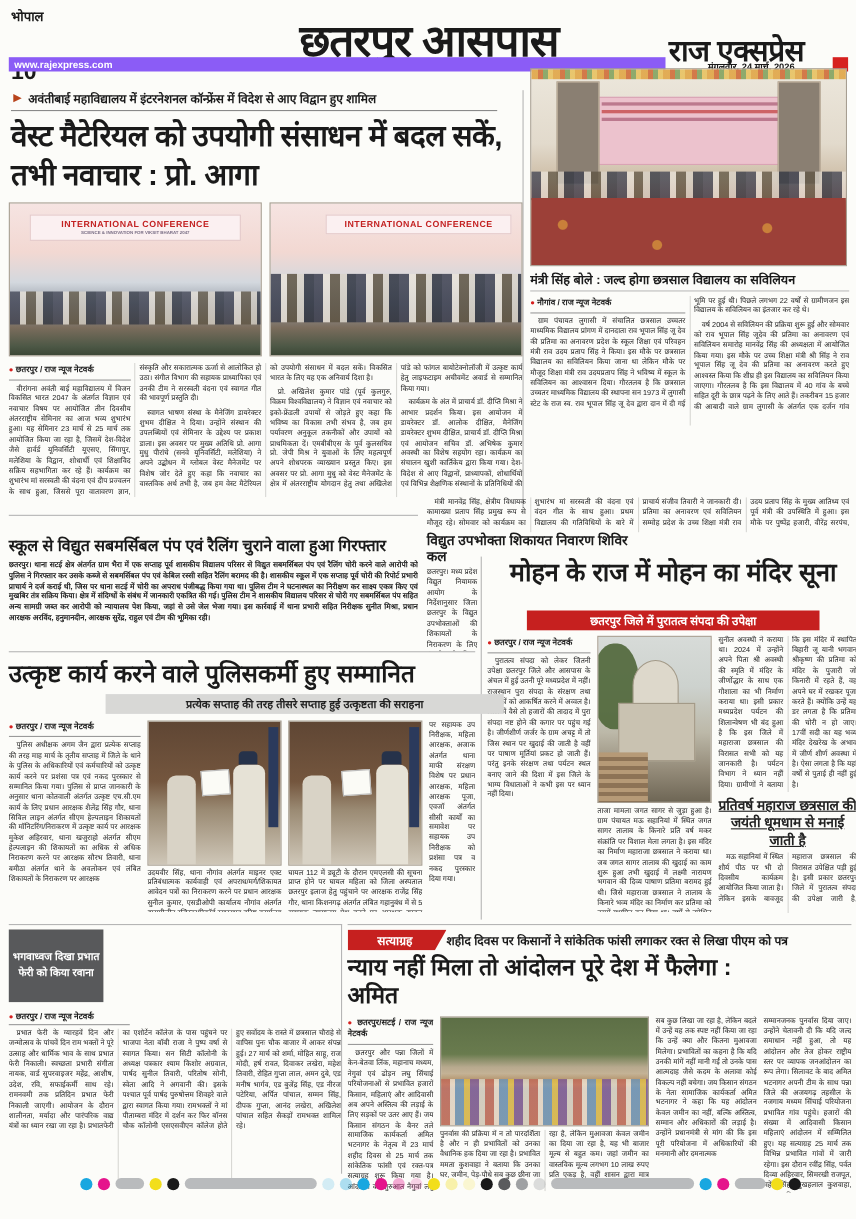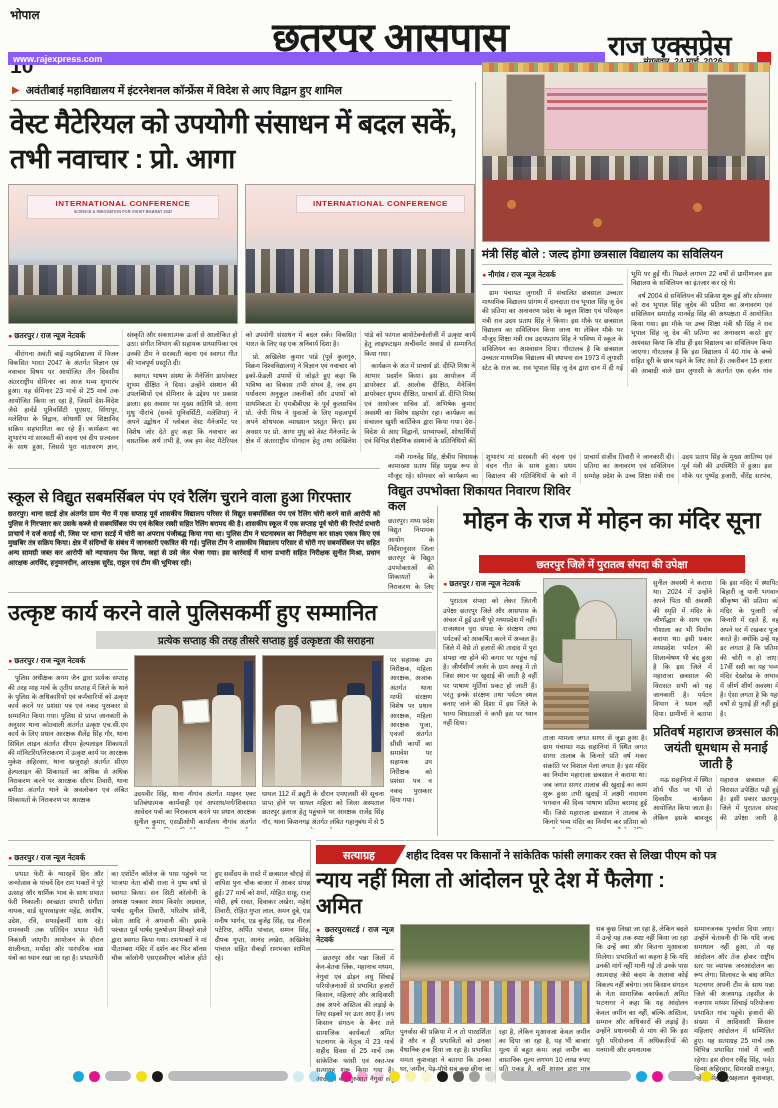--- a/index.html
+++ b/index.html
@@ -24,21 +24,21 @@
   .kicker .arrow{color:#b8441c;font-size:10px;}
   .headline-xl{font-size:27px;font-weight:800;line-height:1.28;letter-spacing:-0.5px;}
   .headline-lg{font-size:19px;font-weight:800;line-height:1.3;}
   .headline-md{font-size:21px;font-weight:800;line-height:1.25;}
   .headline-sm{font-size:14.5px;font-weight:800;line-height:1.2;}
   .headline-xs{font-size:12.5px;font-weight:800;line-height:1.2;}
   .subhead{font-size:11.5px;font-weight:bold;}
   .redband{background:#c6201f;color:#fff;font-size:10.5px;font-weight:bold;
            text-align:center;padding:2px 0;}
   .grayband{background:#d8d8d6;color:#222;font-size:10px;font-weight:bold;
-            text-align:center;padding:2px 5px;}
+            text-align:center;padding:2px 16px;}
   .byline{font-size:7.5px;font-weight:bold;border-bottom:1px solid #9a9a9a;
           padding:1px 0 3px 0;margin-bottom:3px;}
   .byline .dot{color:#d6201f;font-size:7px;}
   .body-text{font-size:6.6px;line-height:1.42;text-align:justify;color:#222;}
   .body-text p{margin:0 0 3px 0;text-indent:7px;}
   .cols-4{column-count:4;column-gap:8px;column-rule:1px solid #d8d8d4;}
   .cols-3{column-count:3;column-gap:8px;column-rule:1px solid #d8d8d4;}
   .cols-2{column-count:2;column-gap:8px;column-rule:1px solid #d8d8d4;}
   .clip{overflow:hidden;}
   .bold-body{font-weight:600;font-size:6.8px;}
@@ -75,21 +75,21 @@
   .flag{position:absolute;right:2%;top:4%;width:7%;height:70%;background:#2b3a5c;}
   .satya-photo{background:
       linear-gradient(180deg,#5d6f46 0%,#697b4e 34%,#b7a98e 46%,#c4b295 52%,#b5966f 58%,#d8c8a8 62%,#a8b2bc 66%,#c8b8a0 100%);}
   .crowd{position:absolute;left:0;right:0;bottom:0;height:42%;
       background:repeating-linear-gradient(90deg,#c06a58 0 8px,#e9dac8 8px 13px,#6f94b4 13px 21px,#ddba48 21px 26px,#7e5a92 26px 34px,#d8d0c0 34px 40px);
       opacity:.85;}
   .grayblock{background:#58595b;color:#fff;font-weight:bold;text-align:center;}
   .redlabel{background:#c6201f;color:#fff;font-weight:800;text-align:center;
             clip-path:polygon(0 0,100% 0,88% 100%,0 100%);}
   .inner-head{font-size:12.5px;font-weight:800;text-align:center;line-height:1.3;
-              column-span:all;margin:4px 0 3px 0;}
+              column-span:all;margin:4px 0 3px 0;text-decoration:underline;}
   
   .marks{position:absolute;left:8px;right:8px;top:1068px;height:16px;display:flex;align-items:center;gap:5px;}
   .dot{width:11px;height:11px;border-radius:50%;flex:none;}
   .pill{height:10px;border-radius:6px;background:#b9bbbd;flex:none;}
   .c-cyan{background:#19a7e0;} .c-mag{background:#e5148c;} .c-yel{background:#f2de1b;}
   .c-blk{background:#1a1a1a;} .c-gray{background:#9fa1a3;} .c-dgray{background:#5a5b5d;}
   .faded{opacity:.35;} .faded2{opacity:.18;}
 </style>
 </head>
 <body>
@@ -249,20 +249,21 @@
       </div>
     </div>
     <div class="body-text clip" style="width:42px;height:172px;">
       <p style="text-indent:0;">पर सहायक उप निरीक्षक, महिला आरक्षक, अजाक अंतर्गत थाना माफी संरक्षण विशेष पर प्रधान आरक्षक, महिला आरक्षक पूजा, एवजॉ अंतर्गत सीसी कार्यों का समावेश पर सहायक उप निरीक्षक को प्रशंसा पत्र व नकद पुरस्कार दिया गया।</p>
     </div>
   </div>
 </div>
 
 <div class="abs hairline-t hairline-r" style="left:8px;top:840px;width:302px;height:222px;padding-top:4px;">
   <div style="display:flex;gap:6px;">
+    <div class="grayblock" style="width:82px;height:62px;font-size:9.5px;display:flex;align-items:center;justify-content:center;padding:2px;line-height:1.5;">भगवाध्वज दिखा प्रभात फेरी को किया रवाना</div>
   </div>
   <div class="byline" style="width:110px;margin-top:6px;">
     <span class="dot">●</span>
     <span>छतरपुर / राज न्यूज नेटवर्क</span>
   </div>
   <div class="body-text cols-3 clip" style="margin-top:3px;height:138px;">
     <p>प्रभात फेरी के ग्यारहवें दिन और जन्मोत्सव के पांचवें दिन राम भक्तों ने पूरे उत्साह और धार्मिक भाव के साथ प्रभात फेरी निकाली। स्वच्छता प्रभारी संगीता नायक, वार्ड सुपरवाइजर महेंद्र, आशीष, उदेश, रवि, सफाईकर्मी साथ रहे। रामनवमी तक प्रतिदिन प्रभात फेरी निकाली जाएगी। आयोजन के दौरान शालीनता, मर्यादा और पारंपरिक वाद्य यंत्रों का ध्यान रखा जा रहा है। प्रभातफेरी का एशोर्टेन कॉलेज के पास पहुंचने पर भाजपा नेता बॉबी राजा ने पुष्प वर्षा से स्वागत किया। सन सिटी कॉलोनी के अध्यक्ष पत्रकार श्याम किशोर अग्रवाल, पार्षद सुनील तिवारी, परितोष सोनी, स्वेता आदि ने अगवानी की। इसके पश्चात पूर्व पार्षद पुरुषोत्तम शिवहरे वाले द्वारा स्वागत किया गया। रामभक्तों ने मां पीताम्बरा मंदिर में दर्शन कर फिर बॉनस चौक कॉलोनी एसएसवीएन कॉलेज होते हुए सर्वोदय के रास्ते में छत्रसाल चौराहे से वापिस पुनः चौक बाजार में आकर संपन्न हुई। 27 मार्च को शर्मा, मोहित साहू, राज मोदी, हर्ष रावत, दिवाकर लखेरा, महेश तिवारी, रोहित गुप्ता लाल, अमन दुबे, एड मनीष भार्गव, एड बुजेंद्र सिंह, एड नीरज पटेरिया, अर्पित पांचाल, सम्मन सिंह, दीपक गुप्ता, आनंद लखेरा, अखिलेश पांचाल सहित सैकड़ों रामभक्त शामिल रहे।</p>
   </div>
 </div>
 

